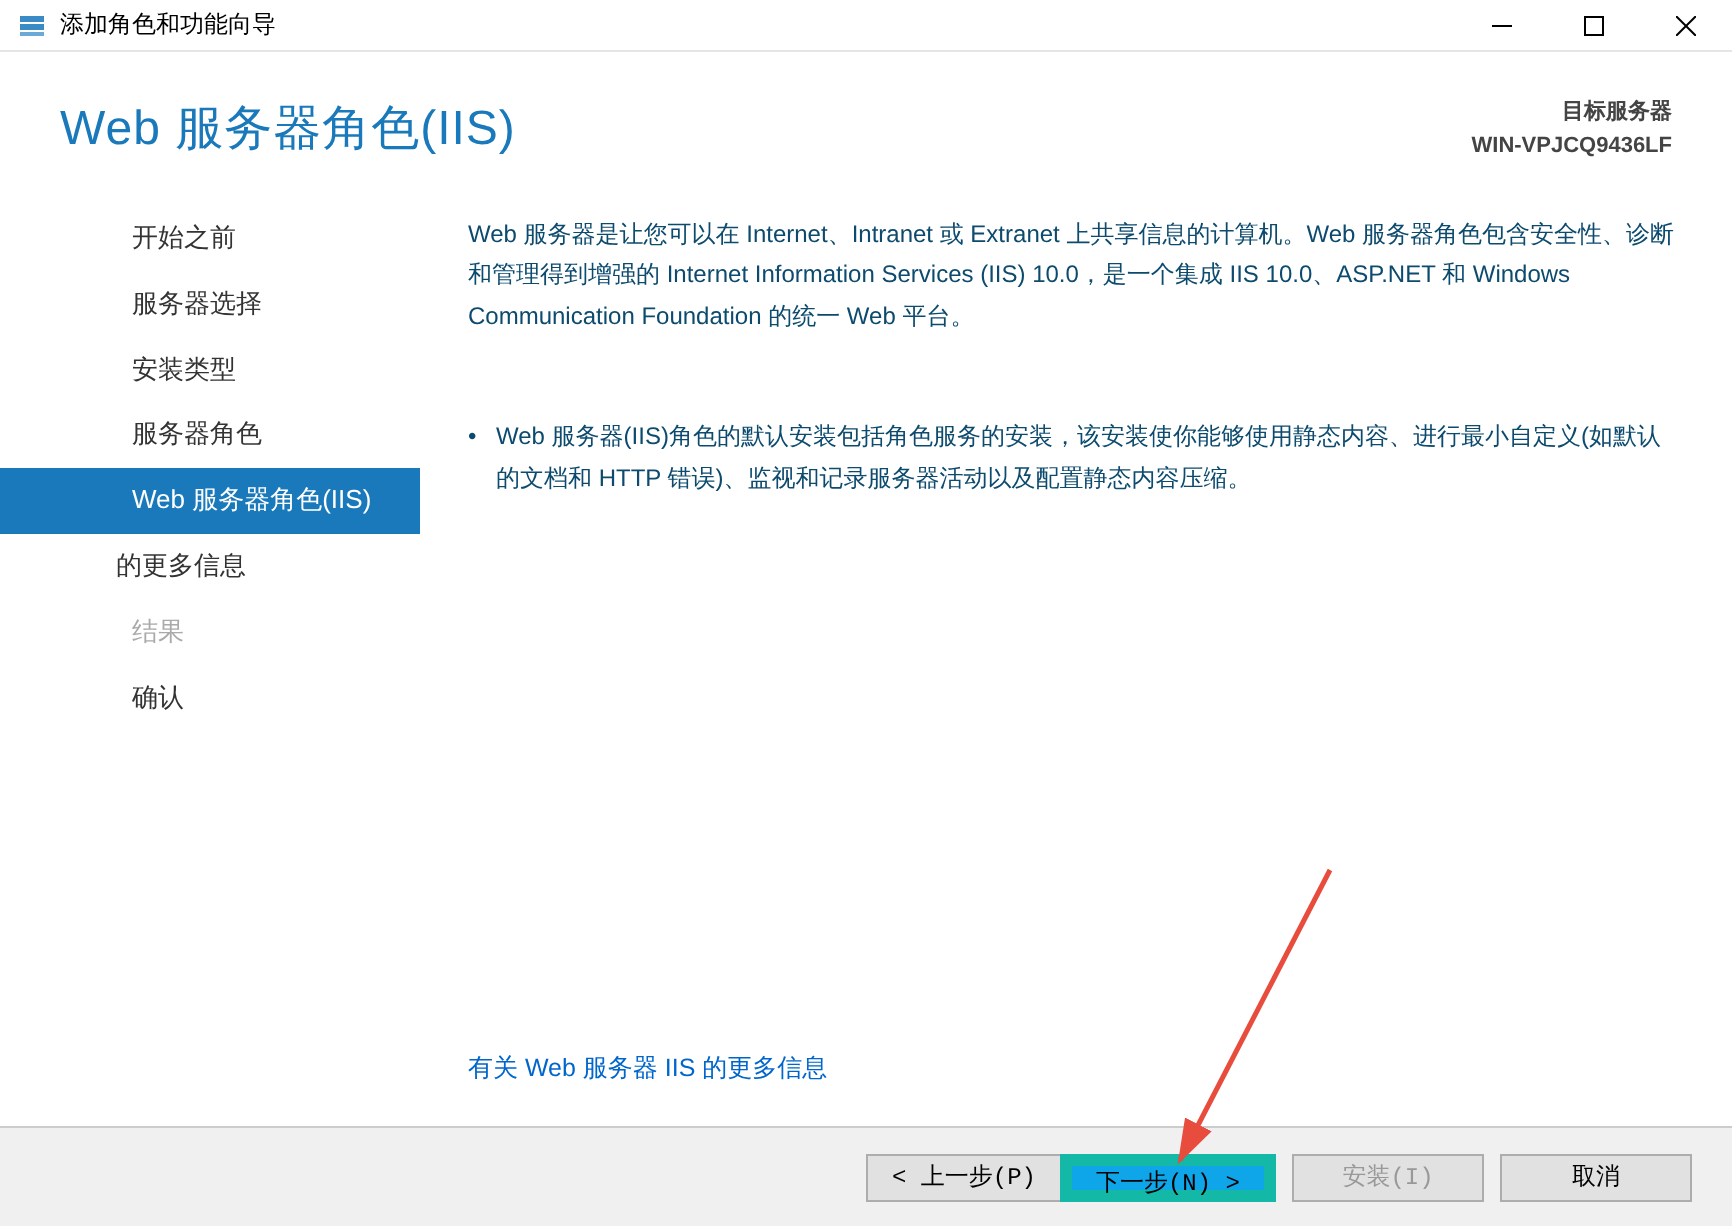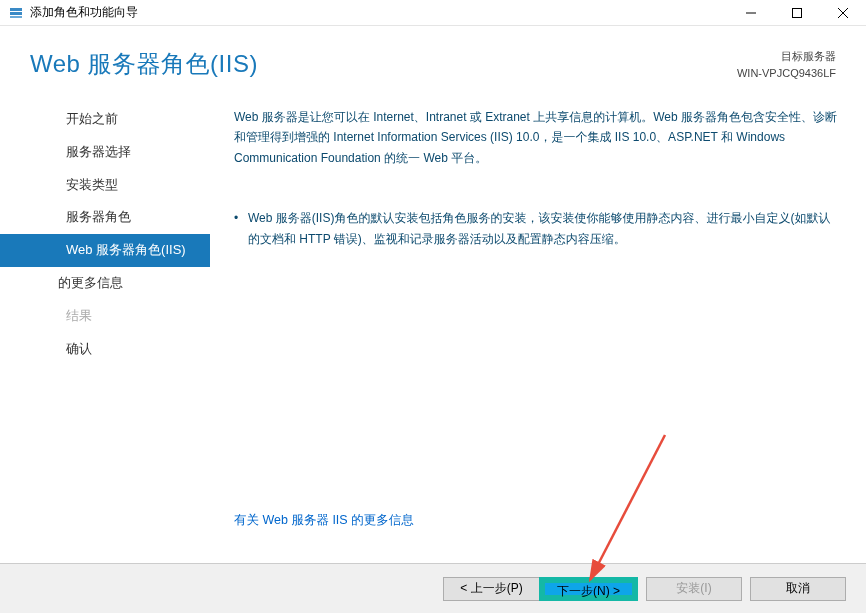--- a/index.html
+++ b/index.html
@@ -37,21 +37,21 @@
       display: flex;
       justify-content: space-between;
       align-items: flex-start;
     }
     .header h1 {
       font-size: 24px;
       font-weight: 300;
       color: #1979ba;
       letter-spacing: 0.5px;
     }
-    .target-info { text-align: right; font-size: 11px; color: #444; line-height: 1.5; }
+    .target-info { text-align: right; font-size: 11px; color: #444; line-height: 1.5; font-weight: bold; }
     .body {
       display: flex;
       padding: 12px 0 0 0;
     }
     .sidebar {
       width: 210px;
       padding: 0 0 0 0;
     }
     .nav-item {
       padding: 6px 10px 6px 66px;
@@ -72,21 +72,21 @@
       font-size: 12px;
       color: #0c4a6e;
       line-height: 1.7;
     }
     .content .intro { margin-bottom: 40px; }
     .bullet-row { display: flex; margin-bottom: 8px; }
     .bullet-row .dot { width: 14px; flex-shrink: 0; }
     .bullet-row .txt { flex: 1; }
     .more-link {
       position: absolute;
-      bottom: 84px;
+      bottom: 70px;
       left: 234px;
       color: #0066cc;
       font-size: 12.5px;
       cursor: pointer;
     }
     .footer {
       position: absolute;
       bottom: 0; left: 0; right: 0;
       height: 50px;
       border-top: 1px solid #ccc;
@@ -99,21 +99,21 @@
     }
     .btn {
       min-width: 96px;
       height: 24px;
       border: 1px solid #adadad;
       background: #e1e1e1;
       font-size: 12px;
       color: #000;
       padding: 0 12px;
       cursor: pointer;
-      font-family: Liberation Sans, sans-serif;
+      font-family: Liberation Mono, monospace;
     }
     .btn.primary {
       border: 6px solid #14b8a6;
       background: #0ea5e9;
     }
     .btn.disabled { color: #999; }
     .btn-group { display: flex; gap: 0; }
     .btn-group .btn:first-child { border-right: none; }
     .arrow {
       position: absolute;

